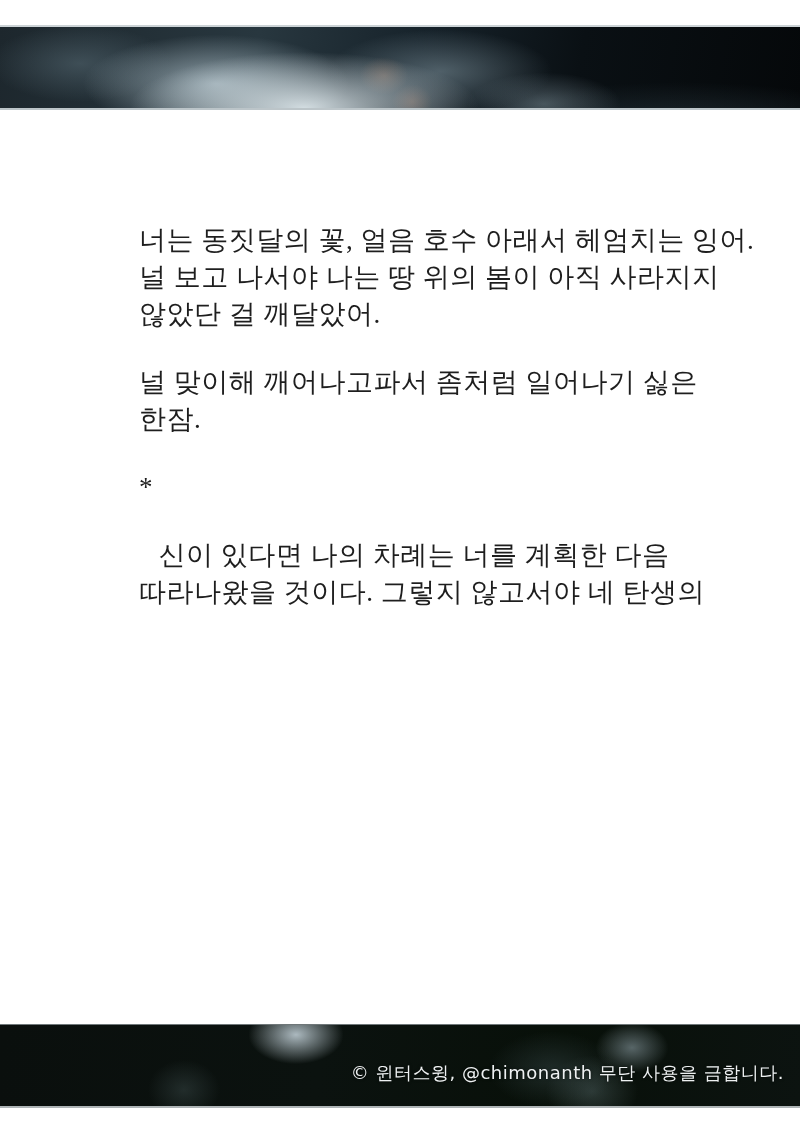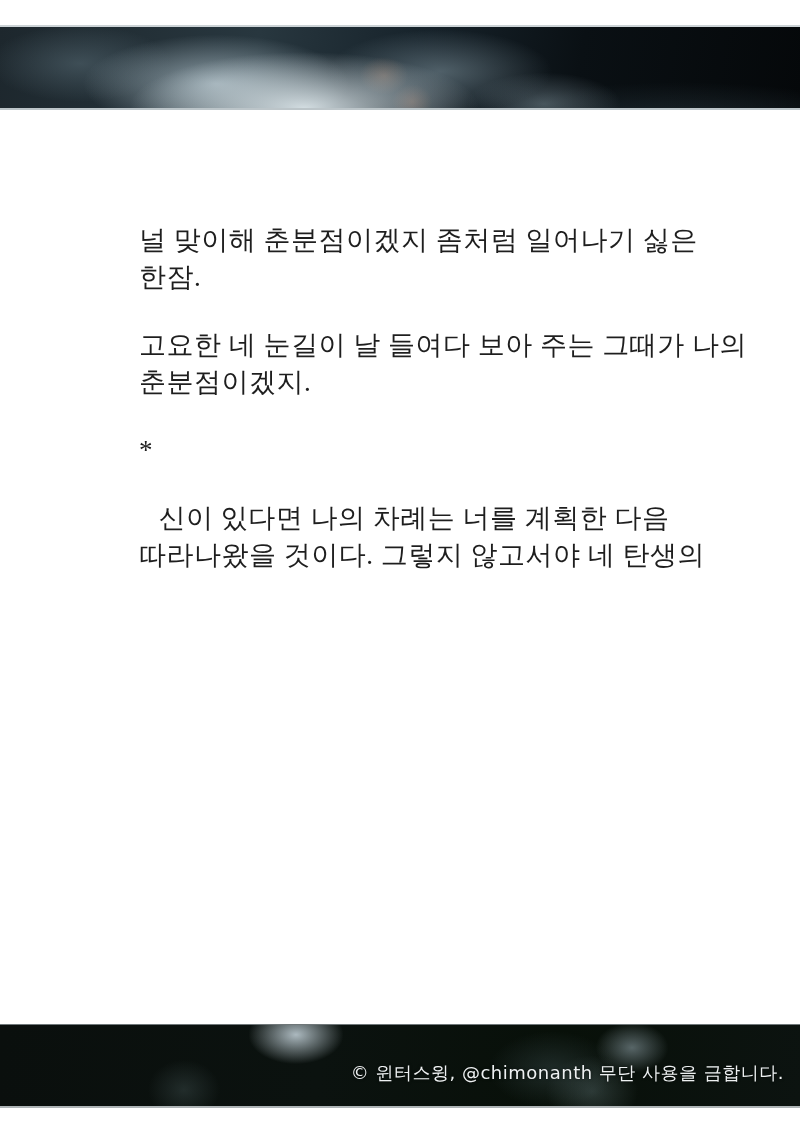--- a/index.html
+++ b/index.html
@@ -84,26 +84,27 @@
     white-space: nowrap;
   }
 </style>
 </head>
 <body>
 
 <div class="top-banner"></div>
 
 <div class="poem">
   <div class="stanza">
-    <div class="poem-line">널 맞이해 춘분점이겠지 좀처럼 일어나기 싫은</div>
-    <div class="poem-line">한잠.</div>
+    <div class="poem-line">너는 동짓달의 꽃, 얼음 호수 아래서 헤엄치는 잉어.</div>
+    <div class="poem-line">널 보고 나서야 나는 땅 위의 봄이 아직 사라지지</div>
+    <div class="poem-line">않았단 걸 깨달았어.</div>
   </div>
   <div class="stanza">
-    <div class="poem-line">고요한 네 눈길이 날 들여다 보아 주는 그때가 나의</div>
-    <div class="poem-line">춘분점이겠지.</div>
+    <div class="poem-line">널 맞이해 깨어나고파서 좀처럼 일어나기 싫은</div>
+    <div class="poem-line">한잠.</div>
   </div>
   <div class="stanza">
     <div class="poem-line">*</div>
   </div>
   <div class="stanza">
     <div class="poem-line">신이 있다면 나의 차례는 너를 계획한 다음</div>
     <div class="poem-line">따라나왔을 것이다. 그렇지 않고서야 네 탄생의</div>
   </div>
 </div>
 

